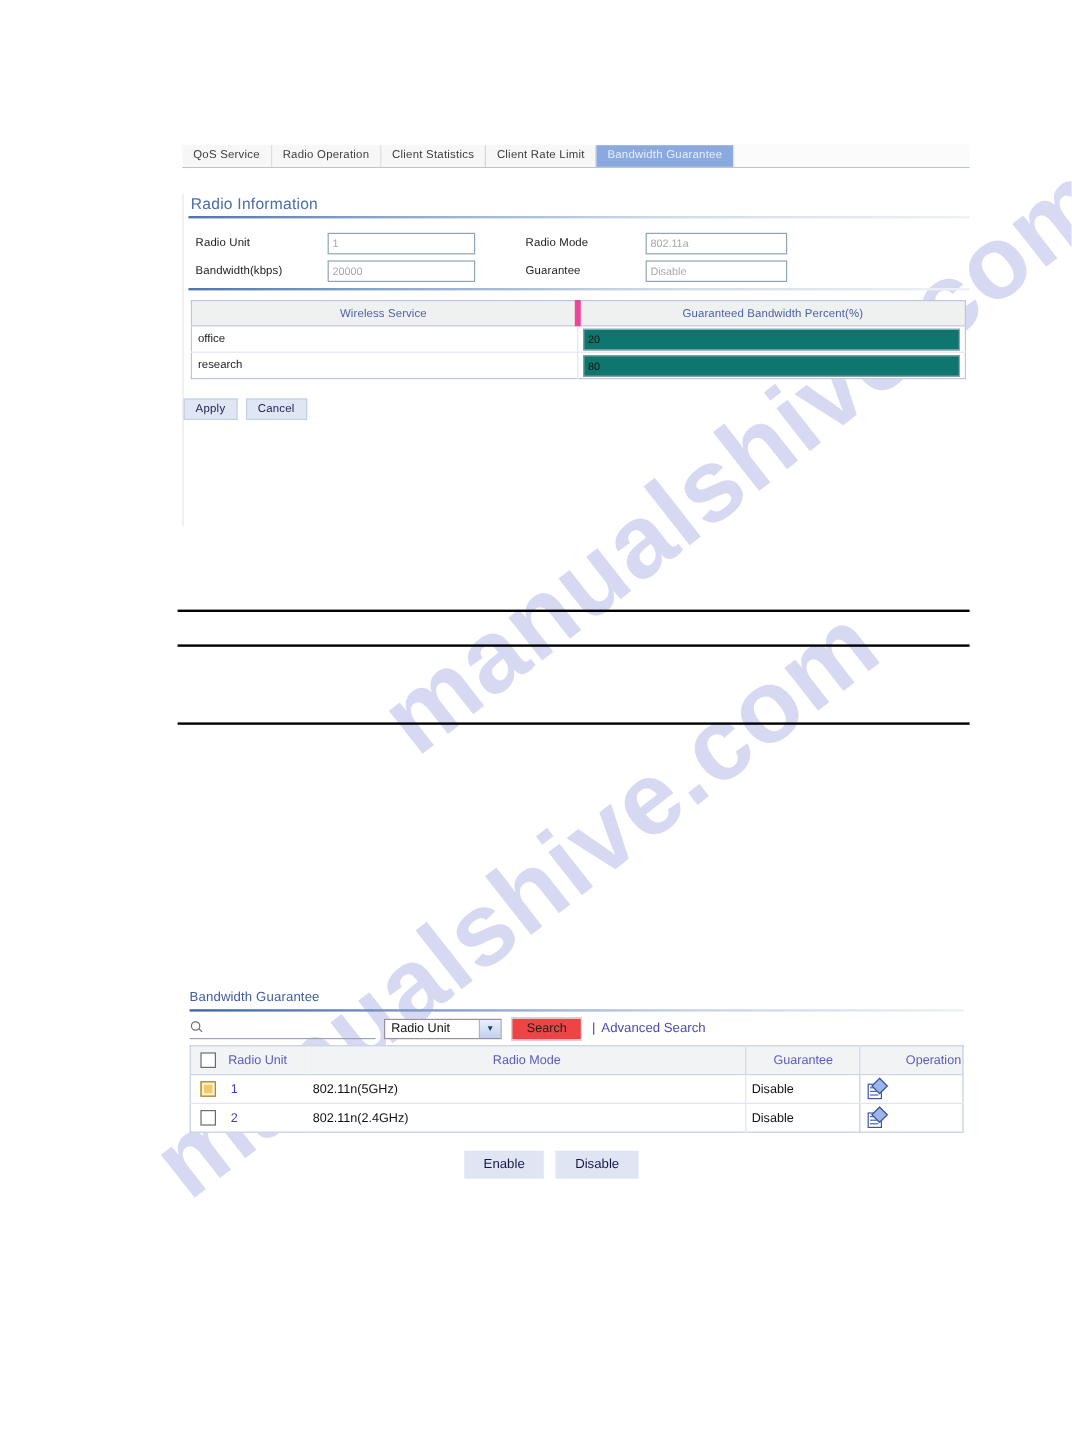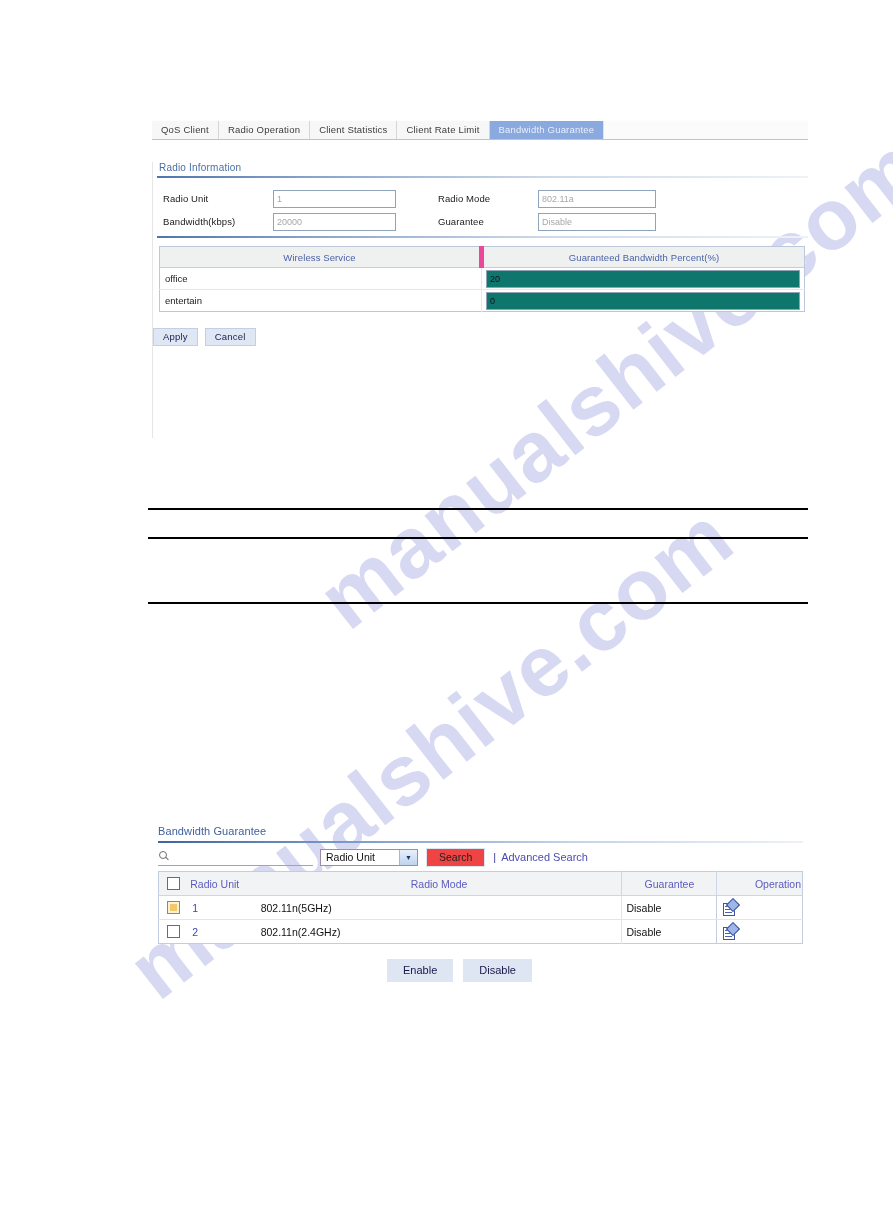--- a/index.html
+++ b/index.html
@@ -95,21 +95,21 @@
 
   .panel-body {
     border-left: 1px solid #e6e6e6;
     padding-bottom: 16px;
     min-height: 260px;
     position: relative;
   }
 
   .section-head {
     margin: 22px 0 0 6px;
-    font-size: 10px;
+    font-size: 13px;
     color: #4b6ea8;
     letter-spacing: .2px;
   }
   .section-rule {
     height: 2px;
     margin: 3px 0 0 4px;
     background: linear-gradient(to right, #4f74ad 0%, #8aa6cd 25%, #ced9e8 60%, #eef2f7 100%);
   }
 
   
@@ -416,21 +416,21 @@
 <div class="watermark">
   <div class="wm-text wm-a">manualshive.com</div>
   <div class="wm-text wm-b">manualshive.com</div>
 </div>
 
 <div class="page">
 
   <div class="fig1">
 
     <div class="tabstrip">
-      <div class="tab">QoS Client</div>
+      <div class="tab">QoS Service</div>
       <div class="tab">Radio Operation</div>
       <div class="tab">Client Statistics</div>
       <div class="tab">Client Rate Limit</div>
       <div class="tab active">Bandwidth Guarantee</div>
       <div class="tabstrip-filler"></div>
     </div>
 
     <div class="panel-body">
 
       <div class="section-head">Radio Information</div>
@@ -461,23 +461,23 @@
           </tr>
         </thead>
         <tbody>
           <tr>
             <td>office</td>
             <td class="val">
               <span class="pct-input">20</span>
             </td>
           </tr>
           <tr>
-            <td>entertain</td>
+            <td>research</td>
             <td class="val">
-              <span class="pct-input">0</span>
+              <span class="pct-input">80</span>
             </td>
           </tr>
         </tbody>
       </table>
 
       <div class="btn-row">
         <div class="btn">Apply</div>
         <div class="btn">Cancel</div>
       </div>
 

